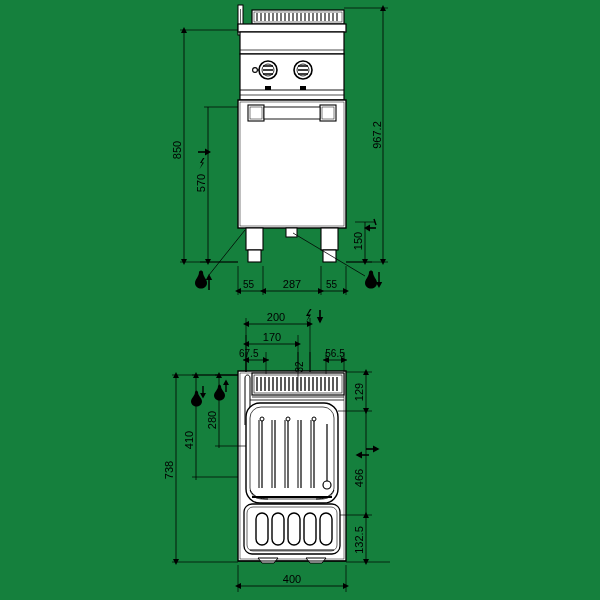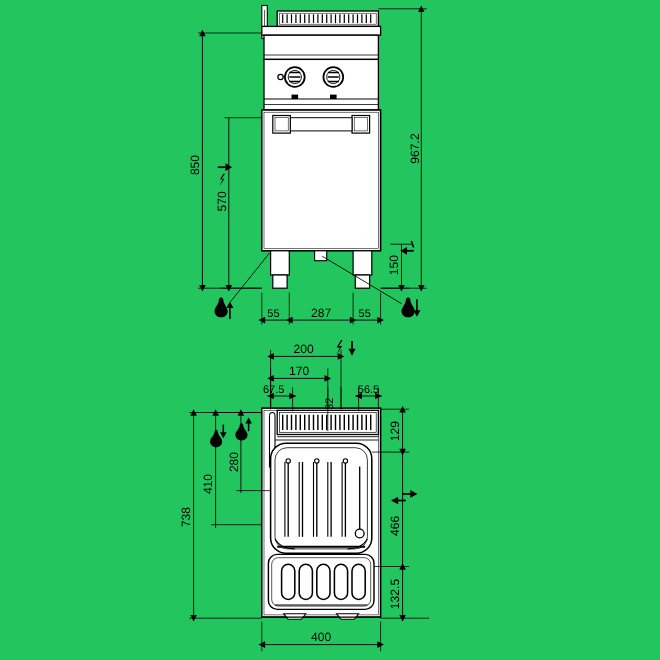--- a/index.html
+++ b/index.html
@@ -7,21 +7,21 @@
     padding: 0;
     background: #ffffff;
   }
   body {
     font-family: "Liberation Sans", sans-serif;
   }
   #sheet {
     position: relative;
     width: 600px;
     height: 600px;
-    background: #22c55e;
+    background: #15803d;
     overflow: hidden;
   }
   svg.drawing {
     position: absolute;
     left: 0;
     top: 0;
     width: 600px;
     height: 600px;
   }
   .dimtext {

